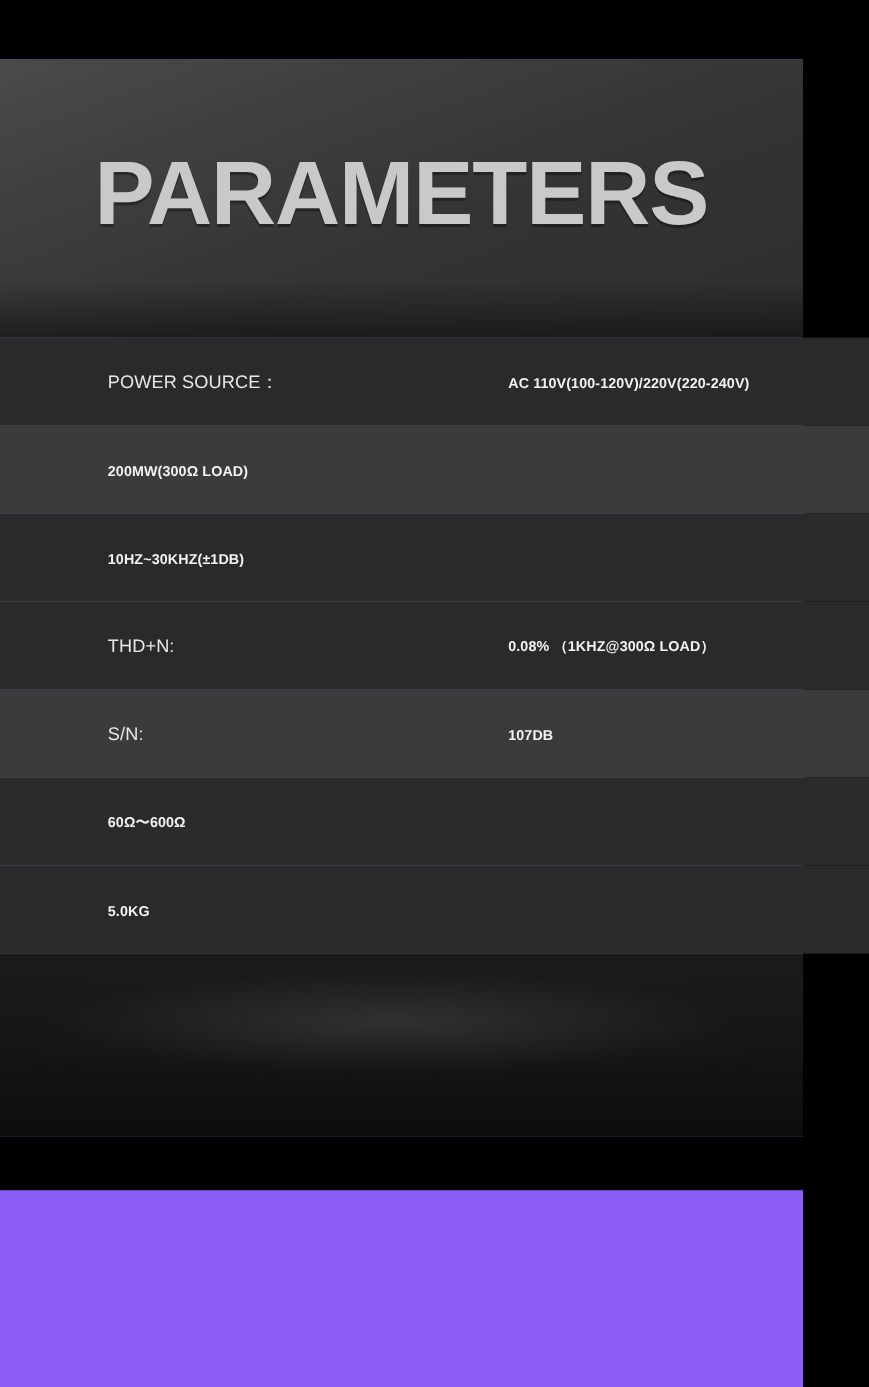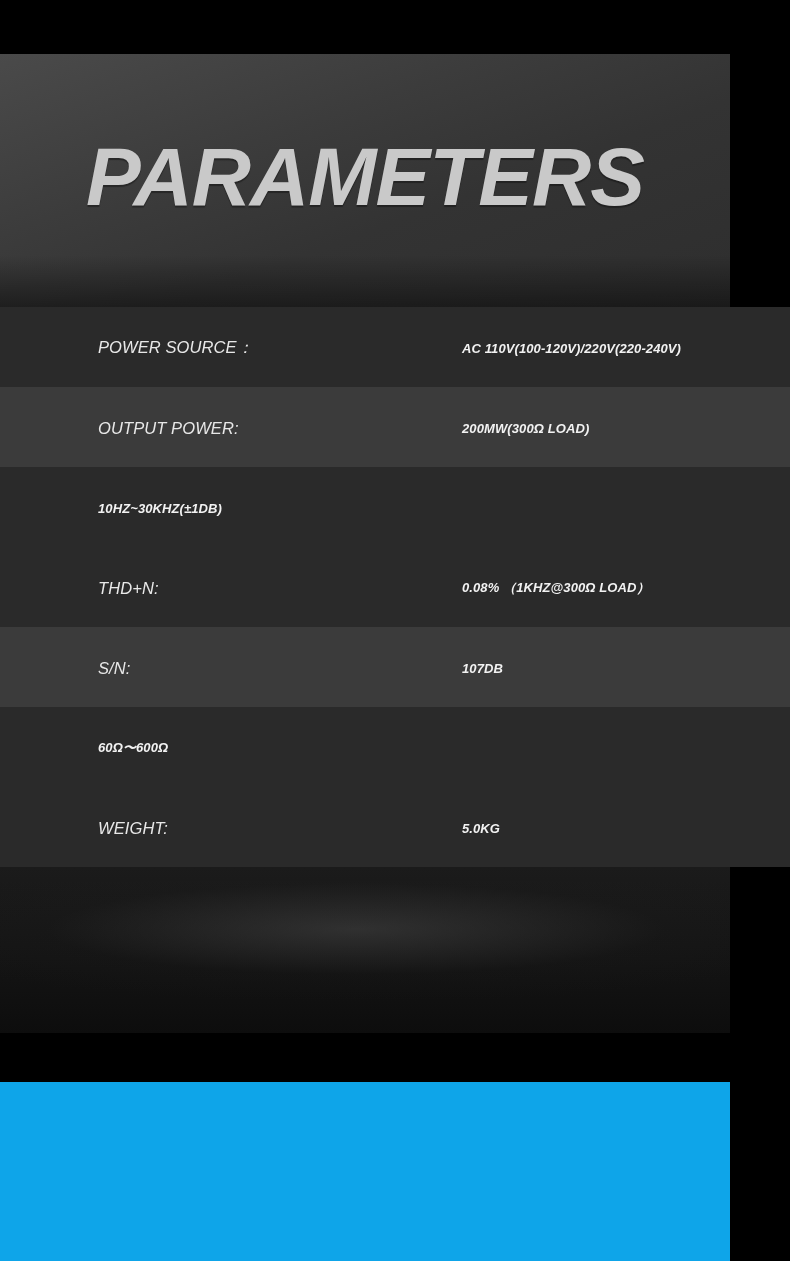--- a/index.html
+++ b/index.html
@@ -10,22 +10,21 @@
   body {
     width: 790px;
     height: 1261px;
     font-family: "Liberation Sans", sans-serif;
     overflow: hidden;
   }
   .page {
     position: relative;
     width: 730px;
     height: 1261px;
-    background: #0ea5e9;
-    font-style: italic;
+    background: #8b5cf6;
   }
   
   .top-band {
     height: 54px;
     background: #000000;
   }
   
   .hero {
     height: 253px;
     background: linear-gradient(160deg, #4a4a4a 0%, #3c3c3c 35%, #333333 60%, #2e2e2e 100%);
@@ -127,21 +126,20 @@
   </div>
 
   <div class="spec-table">
 
     <div class="spec-row dark">
       <div class="spec-label">POWER SOURCE：</div>
       <div class="spec-value">AC 110V(100-120V)/220V(220-240V)</div>
     </div>
 
     <div class="spec-row light">
-      <div class="spec-label">OUTPUT POWER:</div>
       <div class="spec-value">200MW(300Ω LOAD)</div>
     </div>
 
     <div class="spec-row dark">
       <div class="spec-value">10HZ~30KHZ(±1DB)</div>
     </div>
 
 
     <div class="spec-row dark">
       <div class="spec-label">THD+N:</div>
@@ -152,21 +150,20 @@
       <div class="spec-label">S/N:</div>
       <div class="spec-value">107DB</div>
     </div>
 
     <div class="spec-row dark">
       <div class="spec-value">60Ω〜600Ω</div>
     </div>
 
 
     <div class="spec-row dark">
-      <div class="spec-label">WEIGHT:</div>
       <div class="spec-value">5.0KG</div>
     </div>
 
   </div>
 
   <div class="lower-block"></div>
   <div class="bottom-band"></div>
 
 </div>
 

